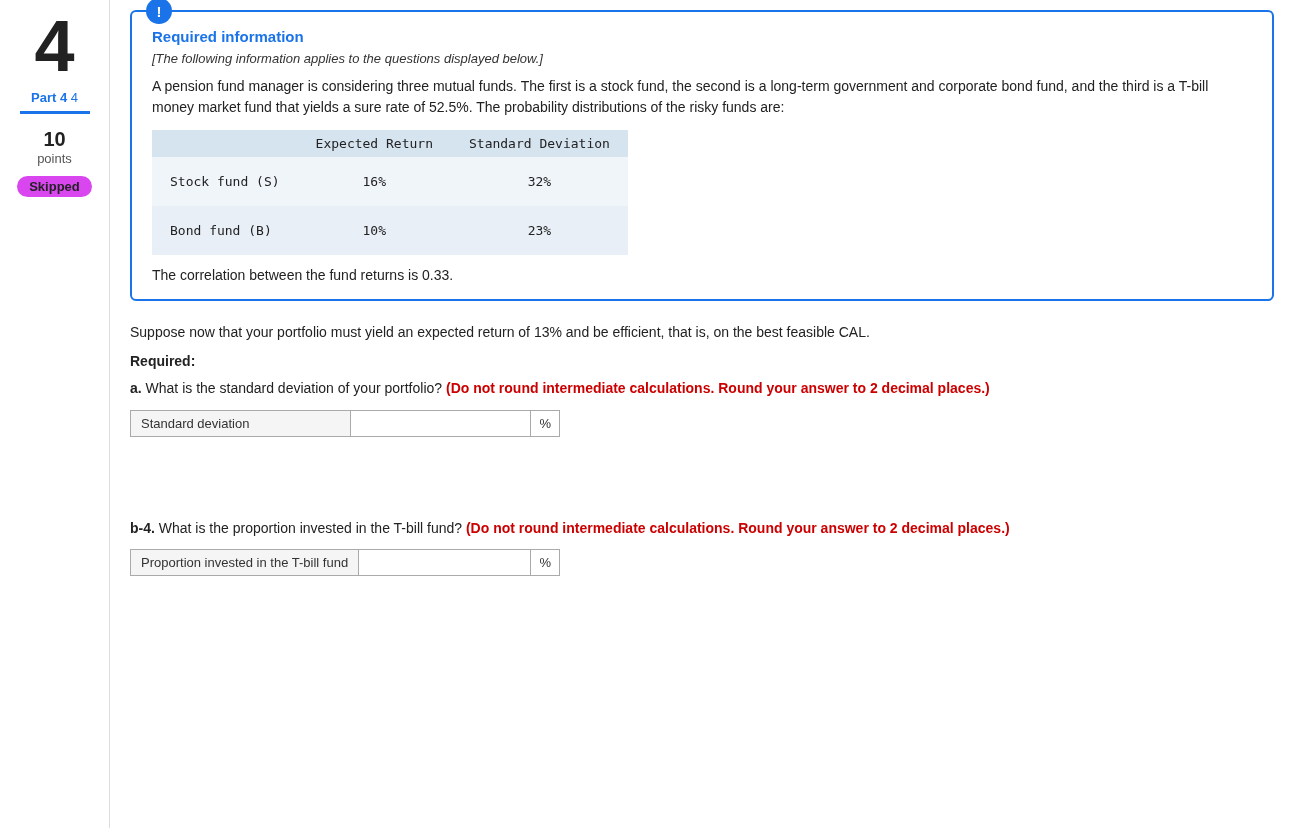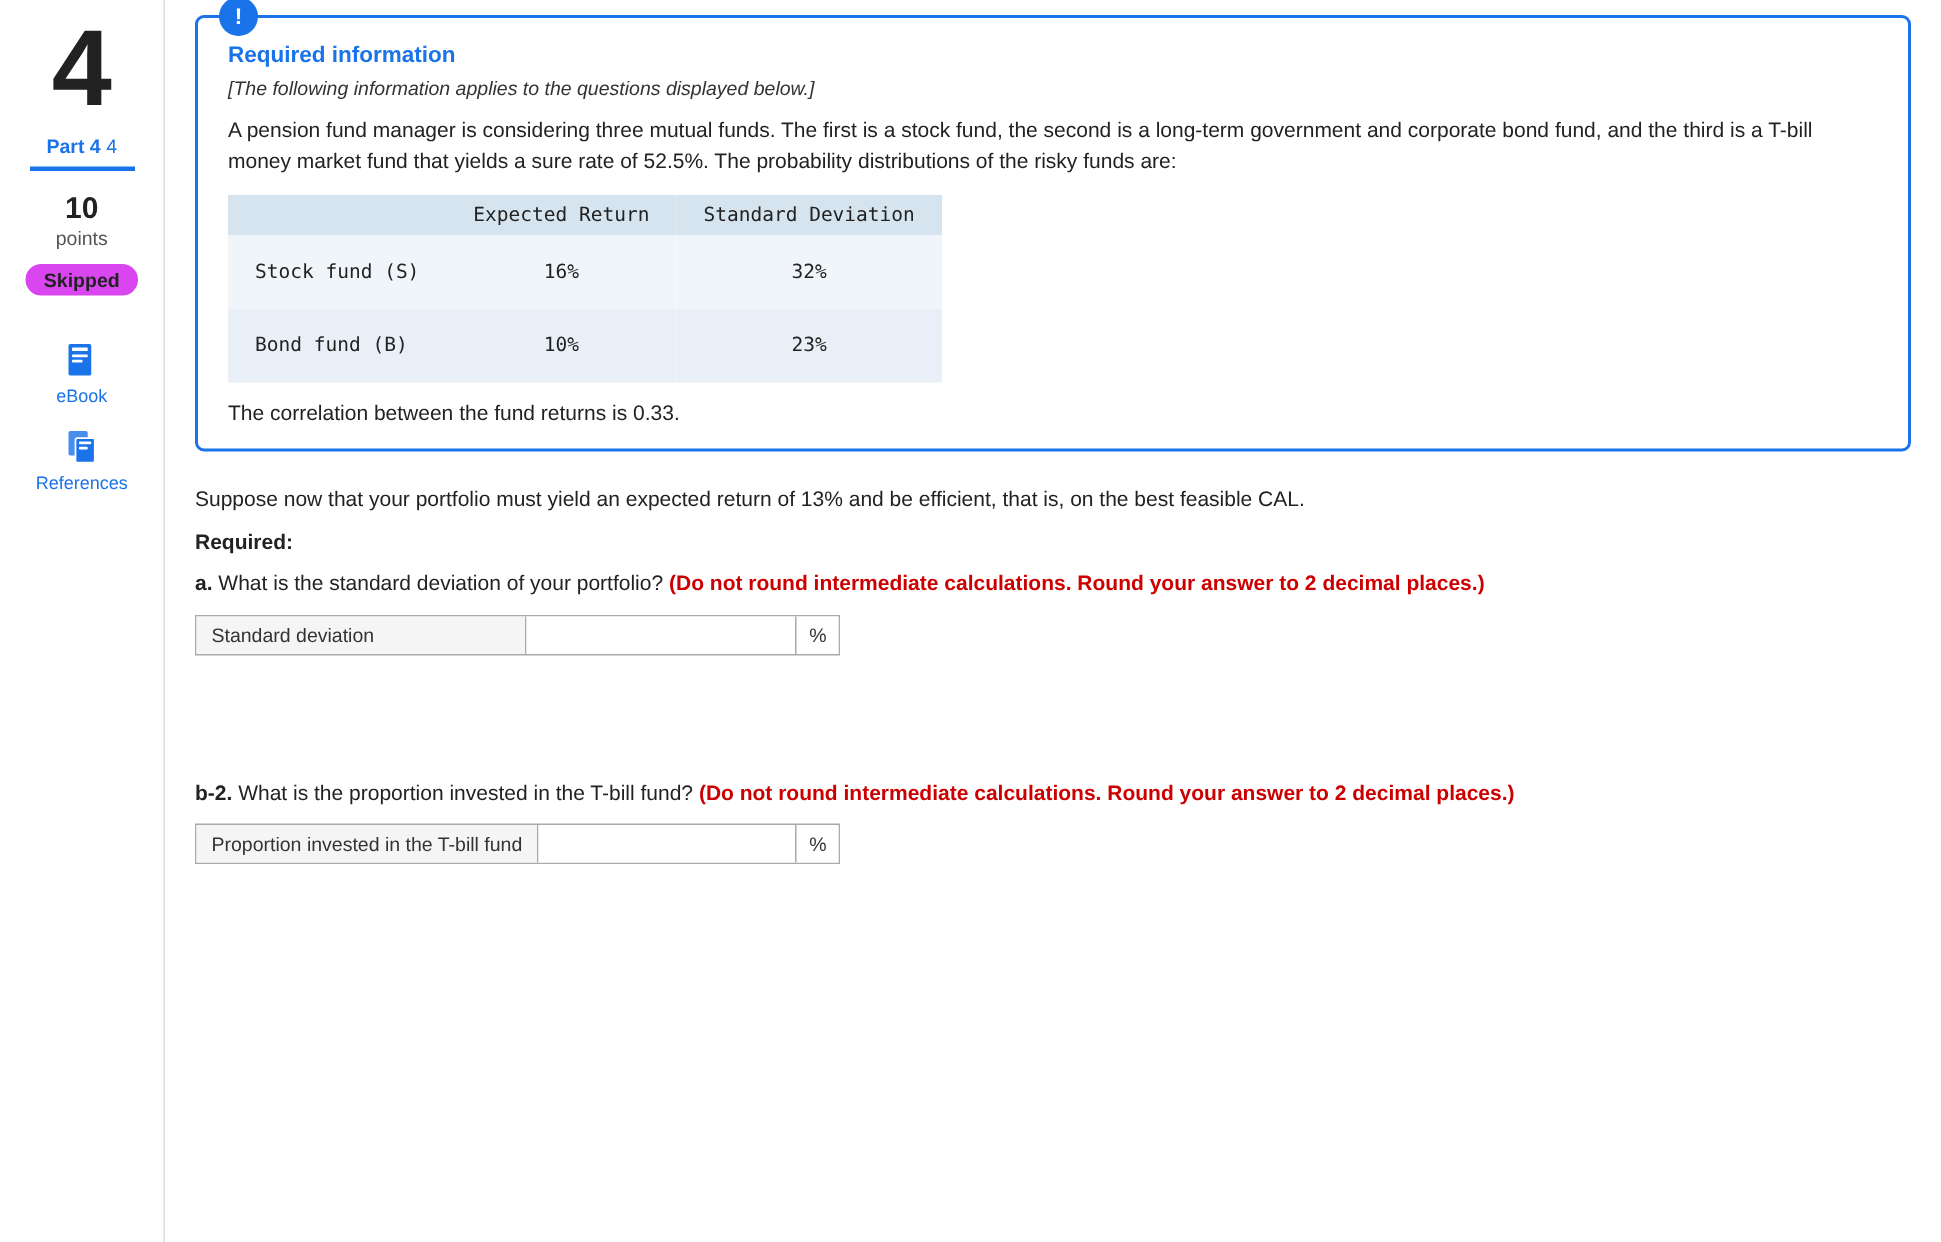--- a/index.html
+++ b/index.html
@@ -242,40 +242,20 @@
   <div class="part-number">4</div>
   <div class="part-label">
     <span class="current">Part 4</span>
     <span> </span>
     <span class="total">4</span>
   </div>
   <div class="part-underline"></div>
   <div class="points-label">10</div>
   <div class="points-text">points</div>
   <div class="skipped-badge">Skipped</div>
-  <div class="sidebar-icon-group">
-    <div class="sidebar-icon-item">
-      <svg viewBox="0 0 24 24" fill="#1a73e8">
-        <rect x="4" y="2" width="13" height="18" rx="1" fill="#1a73e8"></rect>
-        <rect x="6" y="4" width="9" height="2" rx="0.5" fill="#fff"></rect>
-        <rect x="6" y="8" width="9" height="1.5" rx="0.5" fill="#fff"></rect>
-        <rect x="6" y="11" width="6" height="1.5" rx="0.5" fill="#fff"></rect>
-      </svg>
-      <span class="sidebar-icon-label">eBook</span>
-    </div>
-    <div class="sidebar-icon-item">
-      <svg viewBox="0 0 24 24" fill="none">
-        <rect x="4" y="2" width="11" height="14" rx="1" fill="#1a73e8" opacity="0.8"></rect>
-        <rect x="8" y="6" width="11" height="14" rx="1" fill="#1a73e8" stroke="#fff" stroke-width="1"></rect>
-        <rect x="10" y="8" width="7" height="1.5" rx="0.5" fill="#fff"></rect>
-        <rect x="10" y="11" width="5" height="1.5" rx="0.5" fill="#fff"></rect>
-      </svg>
-      <span class="sidebar-icon-label">References</span>
-    </div>
-  </div>
 </div>
 
 <div class="main">
 
   <div class="info-box">
     <div class="info-box-icon">!</div>
     <div class="info-box-title">Required information</div>
     <div class="info-box-subtitle">[The following information applies to the questions displayed below.]</div>
     <div class="info-box-text">A pension fund manager is considering three mutual funds. The first is a stock fund, the second is a long-term government and corporate bond fund, and the third is a T-bill money market fund that yields a sure rate of 52.5%. The probability distributions of the risky funds are:</div>
 
@@ -316,21 +296,21 @@
       </div>
       <div class="input-row">
         <div class="input-row-label">Standard deviation</div>
         <input class="input-row-field" type="text" value="" style="">
         <div class="input-row-unit">%</div>
       </div>
     </div>
 
     <div class="question-part" style="margin-top: 80px;">
       <div class="question-part-label">
-        <strong>b-2.</strong>
+        <strong>b-4.</strong>
         <span> What is the proportion invested in the T-bill fund? </span>
         <span class="highlight-red">(Do not round intermediate calculations. Round your answer to 2 decimal places.)</span>
       </div>
       <div class="input-row">
         <div class="input-row-label">Proportion invested in the T-bill fund</div>
         <input class="input-row-field" type="text" value="" style="">
         <div class="input-row-unit">%</div>
       </div>
     </div>
   </div>

